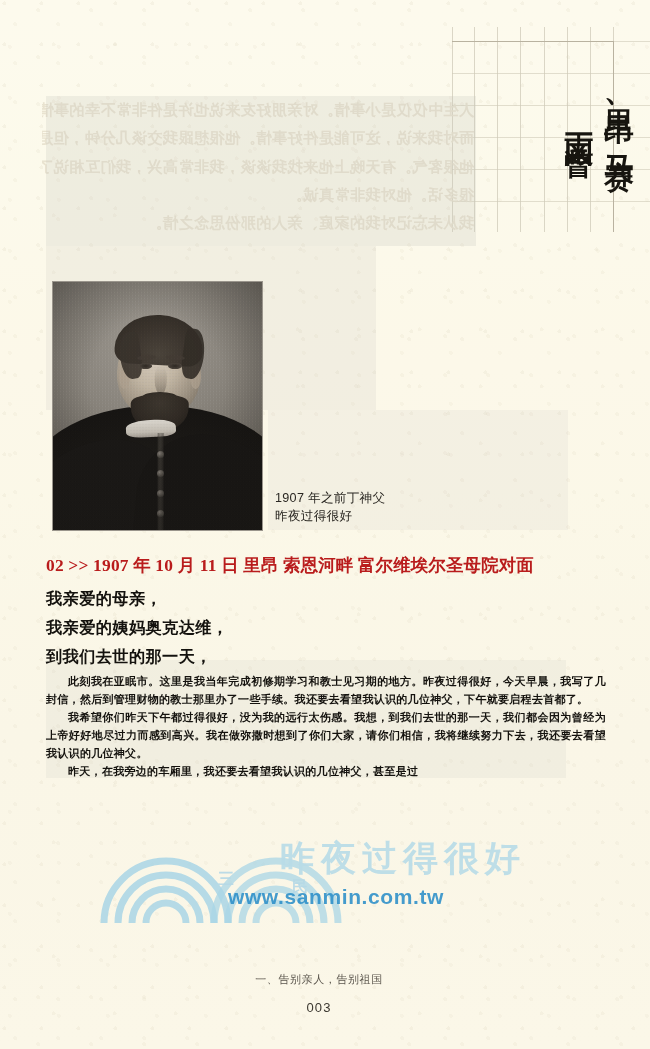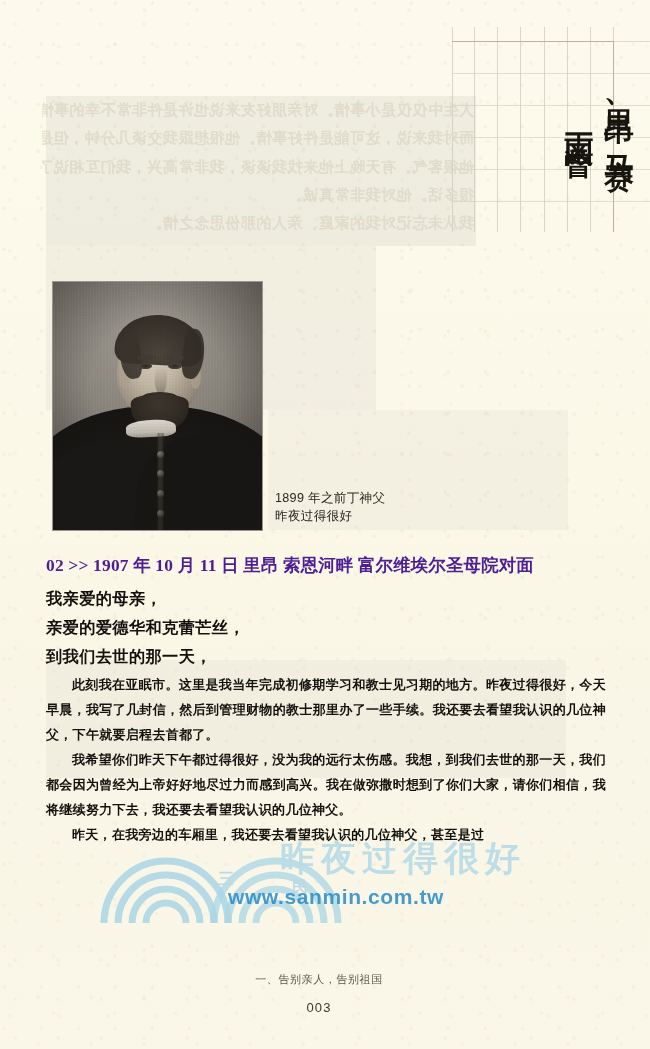--- a/index.html
+++ b/index.html
@@ -320,31 +320,31 @@
     z-index: 5;
     color: #14120e;
   }
   .heading {
     font-size: 17.4px;
     font-weight: 700;
     letter-spacing: .2px;
     line-height: 26px;
     margin-bottom: 7px;
     white-space: nowrap;
-    color: #4c1d95;
+    color: #b91c1c;
   }
   .salutation {
     font-size: 16.2px;
     line-height: 29px;
     letter-spacing: .4px;
     font-weight: 600;
   }
   .para {
-    font-size: 13px;
-    line-height: 25px;
+    font-size: 11px;
+    line-height: 18px;
     letter-spacing: .3px;
     text-align: justify;
     text-justify: inter-ideograph;
     text-indent: 2em;
     font-weight: 600;
     margin: 0;
   }
   #text-col .para + .para { margin-top: 0; }
 
   
@@ -478,28 +478,28 @@
     <div class="btn" style="top:68%;"></div>
     <div class="btn" style="top:76%;"></div>
     <div class="btn" style="top:84%;"></div>
     <div class="btn" style="top:92%;"></div>
     <div class="vignette"></div>
     <div class="halftone"></div>
     <div class="grain2"></div>
   </div>
 
   <div id="photo-caption">
-    <div>1899 年之前丁神父</div>
+    <div>1907 年之前丁神父</div>
     <div>昨夜过得很好</div>
   </div>
 
   <div id="text-col">
     <div class="heading">02 &gt;&gt;  1907 年 10 月 11 日    里昂    索恩河畔    富尔维埃尔圣母院对面</div>
     <div class="salutation">我亲爱的母亲，</div>
-    <div class="salutation">亲爱的爱德华和克蕾芒丝，</div>
+    <div class="salutation">我亲爱的姨妈奥克达维，</div>
     <div class="salutation">到我们去世的那一天，</div>
     <p class="para">此刻我在亚眠市。这里是我当年完成初修期学习和教士见习期的地方。昨夜过得很好，今天早晨，我写了几封信，然后到管理财物的教士那里办了一些手续。我还要去看望我认识的几位神父，下午就要启程去首都了。</p>
     <p class="para">我希望你们昨天下午都过得很好，没为我的远行太伤感。我想，到我们去世的那一天，我们都会因为曾经为上帝好好地尽过力而感到高兴。我在做弥撒时想到了你们大家，请你们相信，我将继续努力下去，我还要去看望我认识的几位神父。</p>
     <p class="para">昨天，在我旁边的车厢里，我还要去看望我认识的几位神父，甚至是过</p>
   </div>
 
   <div id="watermark">
     <svg class="wm-arcs" width="300" height="92" viewBox="0 0 300 92">
       <g fill="none" stroke="#aad6e6" stroke-width="7" opacity="0.85">
         <path d="M8 90 A 62 62 0 0 1 132 90"></path>

